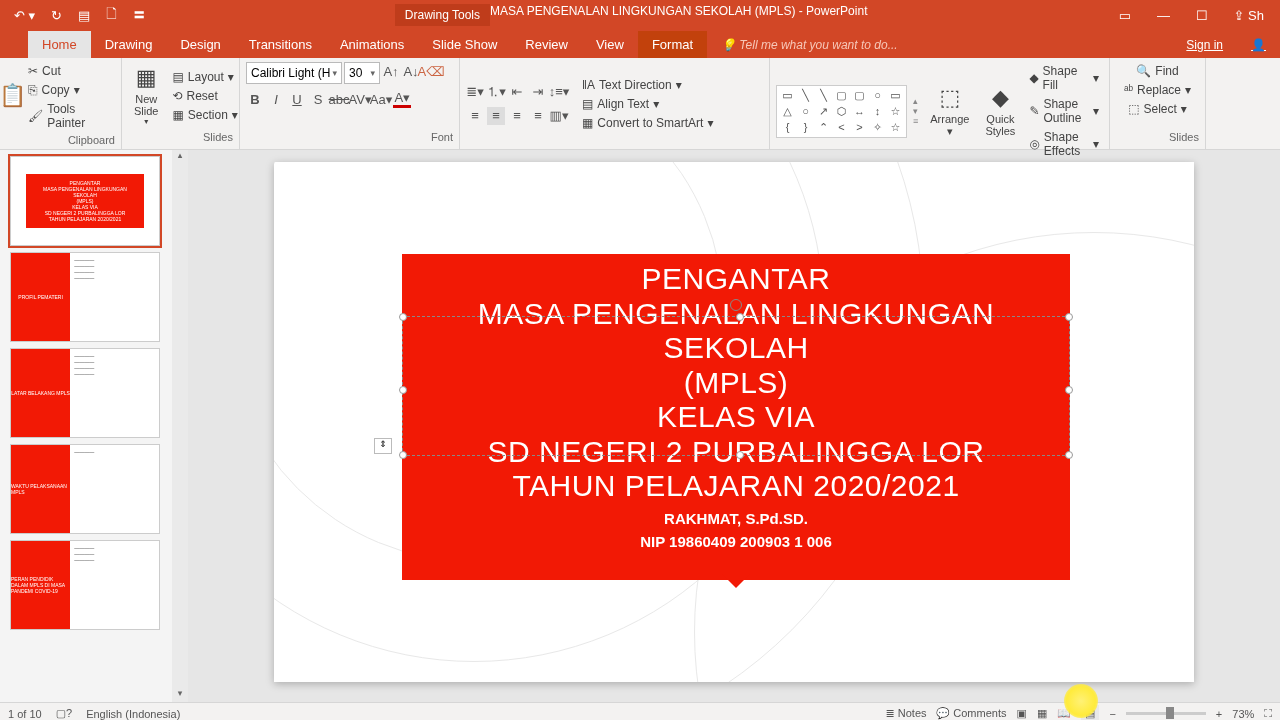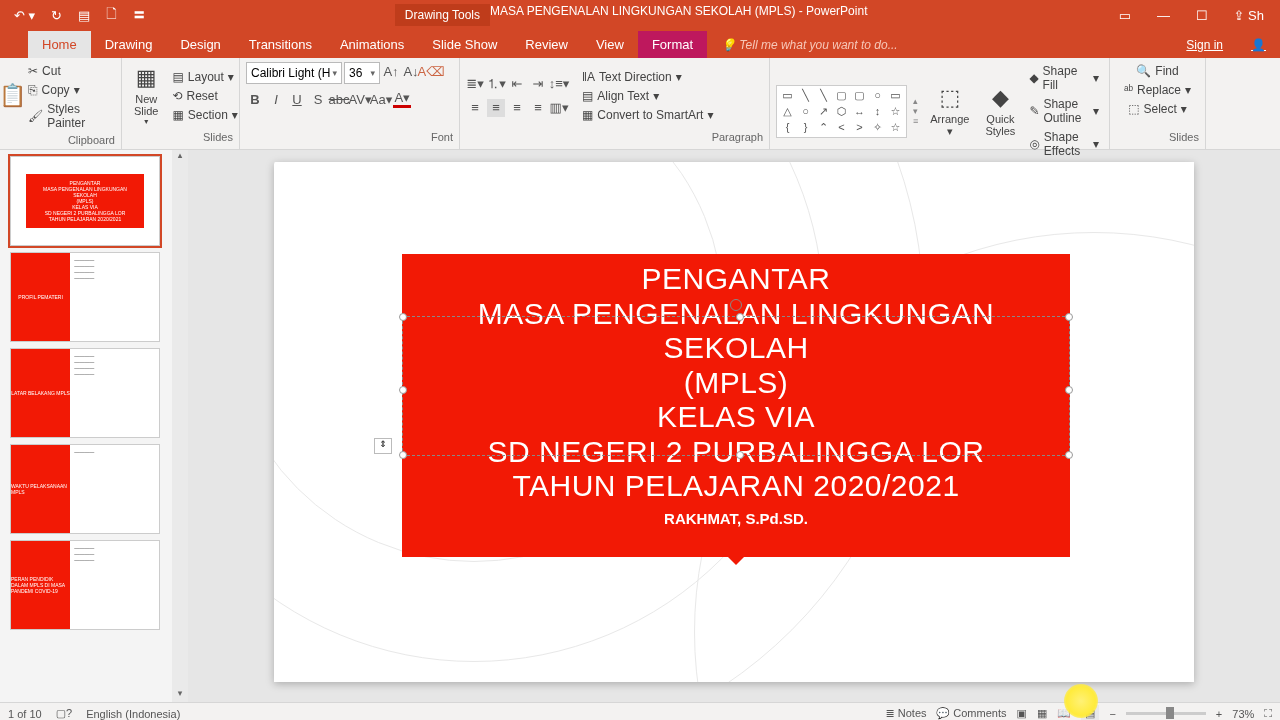--- a/index.html
+++ b/index.html
@@ -95,37 +95,37 @@
 <div class="tabs">
   <div class="tab" style="width:12px;"></div>
   <div class="tab active">Home</div>
   <div class="tab">Drawing</div>
   <div class="tab">Design</div>
   <div class="tab">Transitions</div>
   <div class="tab">Animations</div>
   <div class="tab">Slide Show</div>
   <div class="tab">Review</div>
   <div class="tab">View</div>
-  <div class="tab" style="background:#be185d;">Format</div>
+  <div class="tab" style="background:#c2410c;">Format</div>
   <div class="tellme">💡 <span>Tell me what you want to do...</span></div>
   <div class="signin">Sign in</div>
   <div class="signin">👤</div>
 </div>
 
 <div class="ribbon">
 
   <div class="group" style="width:122px;">
     <div class="group-body">
       <div class="big-btn" style="width:14px;">
           <span class="ico">📋</span>
         </div>
       <div class="vstack">
         <div class="btn-sm">✂ <span>Cut</span></div>
         <div class="btn-sm">⎘ <span>Copy</span> ▾</div>
-        <div class="btn-sm">🖌 <span>Styles Painter</span></div>
+        <div class="btn-sm">🖌 <span>Tools Painter</span></div>
       </div>
     </div>
     <div class="group-label">Clipboard</div>
   </div>
 
   <div class="group" style="width:118px;">
     <div class="group-body">
       <div class="big-btn">
           <span class="ico">▦</span>
           <span style="white-space:pre-line;text-align:center;">New
@@ -142,21 +142,21 @@
   </div>
 
   <div class="group" style="width:220px;">
     <div class="group-body vstack" style="gap:6px;align-items:flex-start;">
       <div style="display:flex;gap:2px;">
         <div class="font-combo" style="width:96px;">
             <span>Calibri Light (H</span>
             <span class="arr">▾</span>
           </div>
         <div class="font-combo" style="width:36px;">
-            <span>36</span>
+            <span>30</span>
             <span class="arr">▾</span>
           </div>
         <div class="ribbon-ico">A↑</div>
         <div class="ribbon-ico">A↓</div>
         <div class="ribbon-ico" style="color:#c64;">A⌫</div>
       </div>
       <div class="icon-row">
         <div class="ribbon-ico">
             <b>B</b>
           </div>
@@ -195,21 +195,20 @@
           <div class="ribbon-ico">≡</div>
           <div class="ribbon-ico">▥▾</div>
         </div>
       </div>
       <div class="vstack" style="margin-left:6px;">
         <div class="btn-sm">‖A <span>Text Direction</span> ▾</div>
         <div class="btn-sm">▤ <span>Align Text</span> ▾</div>
         <div class="btn-sm">▦ <span>Convert to SmartArt</span> ▾</div>
       </div>
     </div>
-    <div class="group-label">Paragraph</div>
   </div>
 
   <div class="group" style="width:340px;">
     <div class="group-body">
       <div class="shape-gallery">
         <div>▭</div>
           <div>╲</div>
           <div>╲</div>
           <div>▢</div>
           <div>▢</div>
@@ -299,20 +298,21 @@
       <div class="fan" style="width:800px;height:800px;right:-300px;bottom:-350px;"></div>
 
       <div class="callout">
         <h1>PENGANTAR</h1>
         <h1>MASA PENGENALAN LINGKUNGAN SEKOLAH</h1>
         <h1>(MPLS)</h1>
         <h1>KELAS VIA</h1>
         <h1>SD NEGERI 2 PURBALINGGA LOR</h1>
         <h1>TAHUN PELAJARAN 2020/2021</h1>
         <div class="auth">RAKHMAT, S.Pd.SD.</div>
+        <div class="auth">NIP 19860409 200903 1 006</div>
       </div>
 
       <div class="sel-box" style="left:128px;top:154px;width:668px;height:140px;">
         <div class="rot-handle"></div>
         <div class="handle" style="left:-4px;top:-4px;"></div>
         <div class="handle" style="right:-4px;top:-4px;"></div>
         <div class="handle" style="left:-4px;bottom:-4px;"></div>
         <div class="handle" style="right:-4px;bottom:-4px;"></div>
         <div class="handle" style="left:-4px;top:50%;"></div>
         <div class="handle" style="right:-4px;top:50%;"></div>

